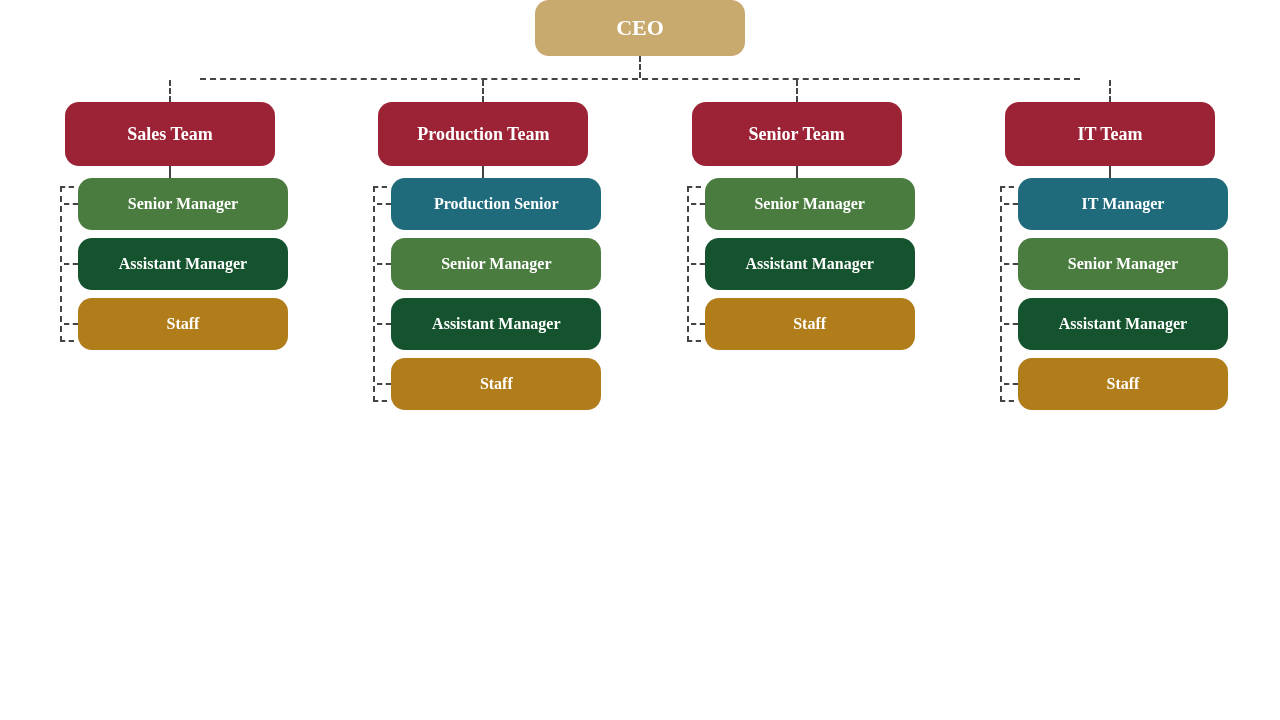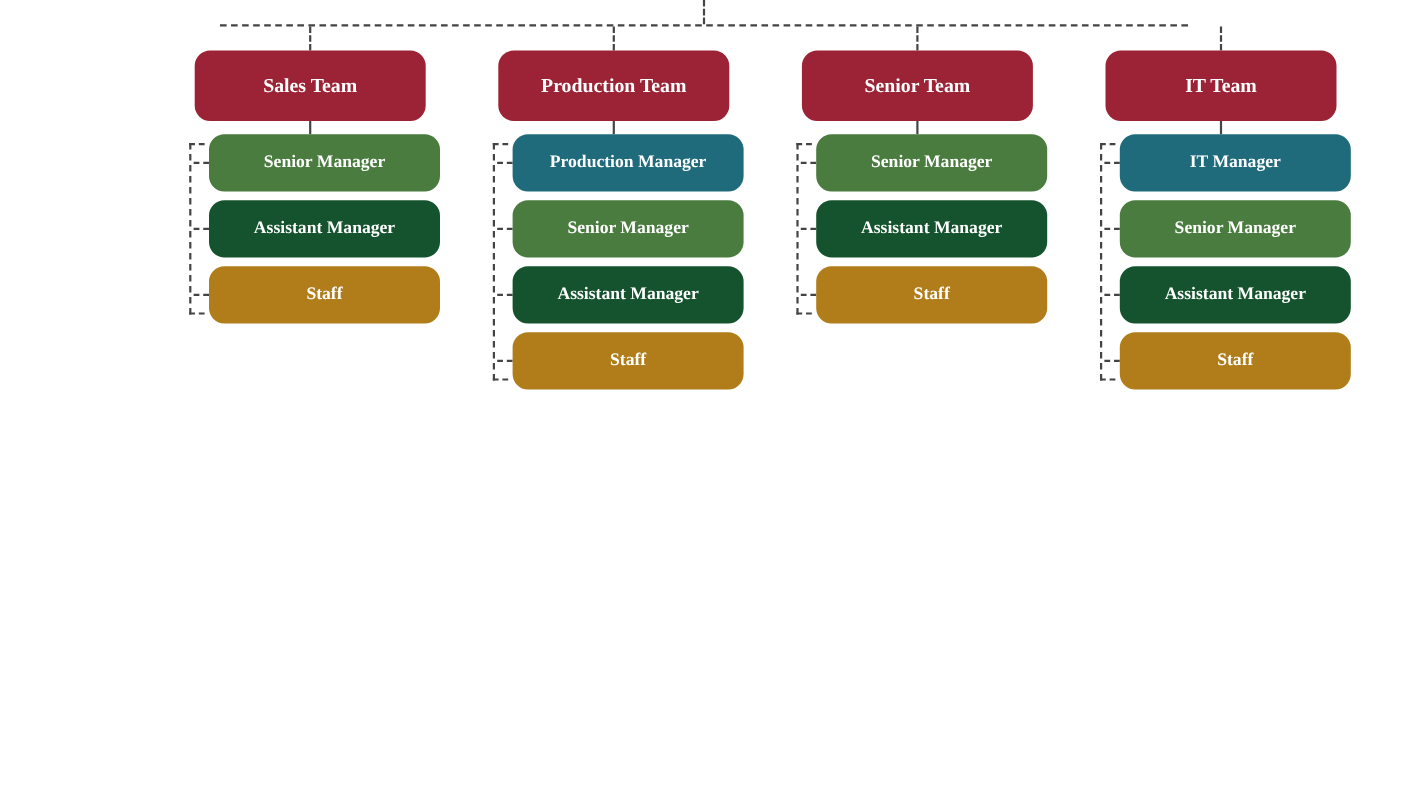--- a/index.html
+++ b/index.html
@@ -103,30 +103,33 @@
       margin-top: 0;
     }
   </style>
 </head>
 <body>
 
 <div class="org-wrapper">
 
   <div class="org-chart">
 
+    <div class="ceo-row">
+      <div class="node node-ceo">CEO</div>
+    </div>
 
     <div style="display:flex;flex-direction:column;align-items:center;width:880px;">
       <div style="width:2px;height:22px;border-left:2px dashed #444;"></div>
 
       <div style="width:100%;height:2px;border-top:2px dashed #444;position:relative;"></div>
     </div>
 
     <div style="display:flex;justify-content:center;gap:56px;width:1160px;margin-top:0;">
 
-      <div id="teams-container" style="display:flex;justify-content:flex-end;gap:56px;width:100%;">
+      <div id="teams-container" style="display:flex;justify-content:space-between;gap:56px;width:100%;">
           <div style="display: flex; flex-direction: column; align-items: center; width: 220px;">
             <div style="width: 2px; height: 22px; border-left: 2px dashed rgb(68, 68, 68);"></div>
             <div class="node node-team">Sales Team</div>
             <div style="width: 2px; height: 12px; border-left: 2px dashed rgb(68, 68, 68);"></div>
             <div style="position: relative; width: 220px;">
               <div style="position: absolute; left: 0px; top: 8px; bottom: 8px; width: 14px; border-left: 2px dashed rgb(68, 68, 68); border-top: 2px dashed rgb(68, 68, 68); border-bottom: 2px dashed rgb(68, 68, 68);"></div>
               <div style="display: flex; flex-direction: column; gap: 8px; padding-left: 18px;">
                 <div style="display: flex; align-items: center;">
                   <div style="width: 14px; height: 0px; border-top: 2px dashed rgb(68, 68, 68); flex-shrink: 0; margin-left: -14px;"></div>
                   <div class="node node-senior" style="width: 202px;">Senior Manager</div>
@@ -144,21 +147,21 @@
           </div>
           <div style="display: flex; flex-direction: column; align-items: center; width: 220px;">
             <div style="width: 2px; height: 22px; border-left: 2px dashed rgb(68, 68, 68);"></div>
             <div class="node node-team">Production Team</div>
             <div style="width: 2px; height: 12px; border-left: 2px dashed rgb(68, 68, 68);"></div>
             <div style="position: relative; width: 220px;">
               <div style="position: absolute; left: 0px; top: 8px; bottom: 8px; width: 14px; border-left: 2px dashed rgb(68, 68, 68); border-top: 2px dashed rgb(68, 68, 68); border-bottom: 2px dashed rgb(68, 68, 68);"></div>
               <div style="display: flex; flex-direction: column; gap: 8px; padding-left: 18px;">
                 <div style="display: flex; align-items: center;">
                   <div style="width: 14px; height: 0px; border-top: 2px dashed rgb(68, 68, 68); flex-shrink: 0; margin-left: -14px;"></div>
-                  <div class="node node-manager" style="width: 202px;">Production Manager</div>
+                  <div class="node node-manager" style="width: 202px;">Production Senior</div>
                 </div>
                 <div style="display: flex; align-items: center;">
                   <div style="width: 14px; height: 0px; border-top: 2px dashed rgb(68, 68, 68); flex-shrink: 0; margin-left: -14px;"></div>
                   <div class="node node-senior" style="width: 202px;">Senior Manager</div>
                 </div>
                 <div style="display: flex; align-items: center;">
                   <div style="width: 14px; height: 0px; border-top: 2px dashed rgb(68, 68, 68); flex-shrink: 0; margin-left: -14px;"></div>
                   <div class="node node-assistant" style="width: 202px;">Assistant Manager</div>
                 </div>
                 <div style="display: flex; align-items: center;">

